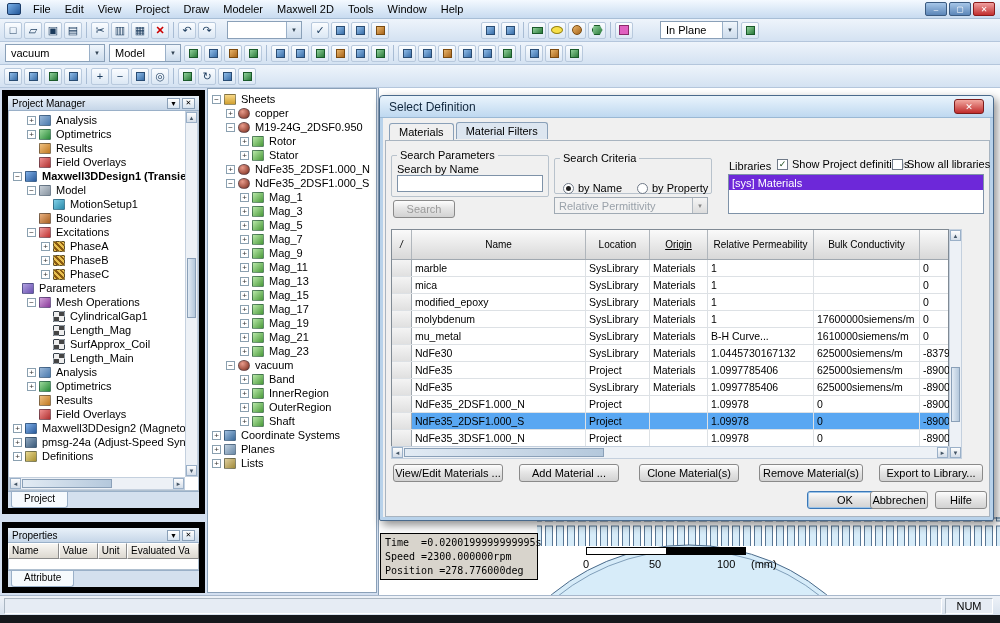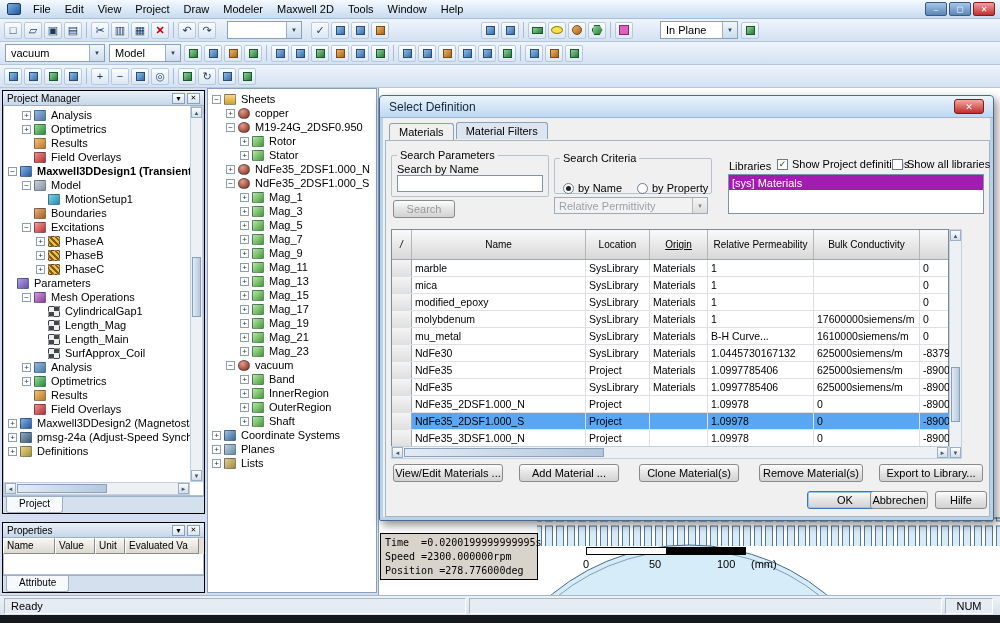--- a/index.html
+++ b/index.html
@@ -29,21 +29,21 @@
 .n-delete{color:#c00;font-weight:700}
 .n-draw-rectangle i{width:11px;height:7px;background:#f7e04a;border:1px solid #97830f}
 .n-draw-ellipse i{width:12px;height:8px;background:#f7e04a;border:1px solid #97830f;border-radius:50%}
 .n-draw-circle i{width:10px;height:10px;background:#f7e04a;border:1px solid #97830f;border-radius:50%}
 .n-draw-regular-polygon i{width:11px;height:10px;background:#f7e04a;border:1px solid #97830f;clip-path:polygon(25% 0,75% 0,100% 50%,75% 100%,25% 100%,0 50%)}
 .n-draw-region i{width:10px;height:10px;background:#e060c0;border:1px solid #8a2a6a}
 .tb-combo{height:18px;background:#fff;border:1px solid #8aa0b8;display:flex;align-items:center;margin:0 2px;padding-left:5px;font-size:11px}
 .tb-combo .cb-arrow{margin-left:auto;align-self:stretch;width:15px;display:flex;align-items:center;justify-content:center;font-size:6px;background:linear-gradient(#f0f6fc,#cddcec);border-left:1px solid #9ab0c8;color:#345}
 
 
-.panel{position:absolute;background:#eef3f9;border:1px solid #000000;display:flex;flex-direction:column}
+.panel{position:absolute;background:#eef3f9;border:6px solid #000000;display:flex;flex-direction:column}
 #pm-panel{left:2px;top:90px;width:203px;height:424px}
 #prop-panel{left:2px;top:522px;width:203px;height:71px}
 .panel-head{height:15px;display:flex;align-items:center;background:linear-gradient(#e9f1f9,#c6d6e8);border-bottom:1px solid #9ab0c8;padding:0 4px;font-size:10px}
 .ph-btns{margin-left:auto;display:flex;gap:2px}
 .ph-btn{width:13px;height:11px;font-size:7px;display:flex;align-items:center;justify-content:center;border:1px solid #8aa0b8;background:linear-gradient(#fff,#d8e4f0)}
 .tree-wrap{flex:1;background:#fff;position:relative;overflow:hidden;border:1px solid #b0c0d0;border-top:none}
 .tree-content{position:absolute;left:0;top:2px;right:13px;bottom:13px;overflow:hidden}
 #modeler-panel{position:absolute;left:207px;top:88px;width:170px;height:505px;background:#fff;border:1px solid #8aa0b8;overflow:hidden;padding-top:3px}
 .tree-row{display:flex;align-items:center;height:14px;white-space:nowrap;cursor:default}
 .expander{width:9px;height:9px;min-width:9px;border:1px solid #8aa0b0;background:#fff;font-size:8px;line-height:7px;text-align:center;margin-right:3px;color:#333}
@@ -112,21 +112,21 @@
 .btn.default{border-color:#3a78b8;box-shadow:0 0 0 1px #9cc4e8 inset}
 .cbrow,.radiorow{position:absolute;display:flex;align-items:center;font-size:11px;white-space:nowrap}
 .cb{width:11px;height:11px;border:1px solid #707a88;background:#fff;display:inline-flex;align-items:center;justify-content:center;margin-right:4px;font-size:9px;line-height:9px}
 .cb.on::after{content:"✓";color:#1a4a1a}
 .radio{width:11px;height:11px;border:1px solid #707a88;border-radius:50%;background:#fff;display:inline-flex;align-items:center;justify-content:center;margin-right:4px}
 .radio.on::after{content:"";width:5px;height:5px;border-radius:50%;background:#222}
 .combo-dis{position:absolute;height:17px;background:#f2f2f2;border:1px solid #a0aab4;display:flex;align-items:center;padding-left:4px;color:#9aa2aa;font-size:11px}
 .combo-dis .cb-arrow{margin-left:auto;align-self:stretch;width:15px;display:flex;align-items:center;justify-content:center;font-size:6px;background:linear-gradient(#f4f4f4,#ddd);border-left:1px solid #b0b8c0;color:#888}
 .liblist{position:absolute;background:#fff;border:1px solid #7e92a8;overflow:hidden}
 .lib-item{height:15px;padding:0 3px;display:flex;align-items:center;font-size:11px}
-.lib-item.sel{background:#a21caf;color:#fff}
+.lib-item.sel{background:#6d28d9;color:#fff}
 
 
 .grid{position:absolute;left:11px;top:133px;width:558px;background:#fff;border:1px solid #808a94}
 .gh-row{display:flex;height:30px;background:linear-gradient(#fafafa,#d8d8d8);border-bottom:1px solid #a0a8b0}
 .gh-cell{border-right:1px solid #b0b6bc;display:flex;align-items:center;justify-content:center;text-align:center;font-size:10px;line-height:11px;padding:1px 2px;overflow:hidden;font-style:italic}
 .gh-cell+.gh-cell{font-style:normal}
 .g-row{display:flex;height:17px;border-bottom:1px solid #dde1e5}
 .g-cell{border-right:1px solid #dde1e5;padding:0 3px;overflow:hidden;white-space:nowrap;font-size:10.5px;display:flex;align-items:center}
 .g-cell.rowhead{background:linear-gradient(#f4f4f4,#e0e0e0);border-right:1px solid #a0a8b0}
 .g-row.sel .g-cell:not(.rowhead){background:#59a7f2;color:#000}
@@ -414,26 +414,26 @@
           <span class="tlabel">CylindricalGap1</span>
         </div>
         <div class="tree-row" style="padding-left: 32px;">
           <span class="expander empty"></span>
           <span class="ticon t-meshop"></span>
           <span class="tlabel">Length_Mag</span>
         </div>
         <div class="tree-row" style="padding-left: 32px;">
           <span class="expander empty"></span>
           <span class="ticon t-meshop"></span>
+          <span class="tlabel">SurfApprox_Coil</span>
+        </div>
+        <div class="tree-row" style="padding-left: 32px;">
+          <span class="expander empty"></span>
+          <span class="ticon t-meshop"></span>
           <span class="tlabel">Length_Main</span>
-        </div>
-        <div class="tree-row" style="padding-left: 32px;">
-          <span class="expander empty"></span>
-          <span class="ticon t-meshop"></span>
-          <span class="tlabel">SurfApprox_Coil</span>
         </div>
         <div class="tree-row" style="padding-left: 18px;">
           <span class="expander">+</span>
           <span class="ticon t-analysis"></span>
           <span class="tlabel">Analysis</span>
         </div>
         <div class="tree-row" style="padding-left: 18px;">
           <span class="expander">+</span>
           <span class="ticon t-optimetrics"></span>
           <span class="tlabel">Optimetrics</span>
@@ -838,17 +838,16 @@
       <div class="btn" style="left: 379px; top: 368px; width: 104px;">Remove Material(s)</div>
       <div class="btn" style="left: 499px; top: 368px; width: 104px;">Export to Library...</div>
     </div>
 
   <div class="btn default" style="left:427px;top:395px;width:76px">OK</div>
   <div class="btn" style="left:490px;top:395px;width:58px">Abbrechen</div>
   <div class="btn" style="left:555px;top:395px;width:52px">Hilfe</div>
 </div>
 
 <div id="statusbar">
-  <span class="sb-cell sb-ready">Ready</span>
   <span class="sb-cell sb-long"></span>
   <span class="sb-cell sb-num">NUM</span>
 </div>
 <div id="bottom-strip"></div>
 
 </body></html>

